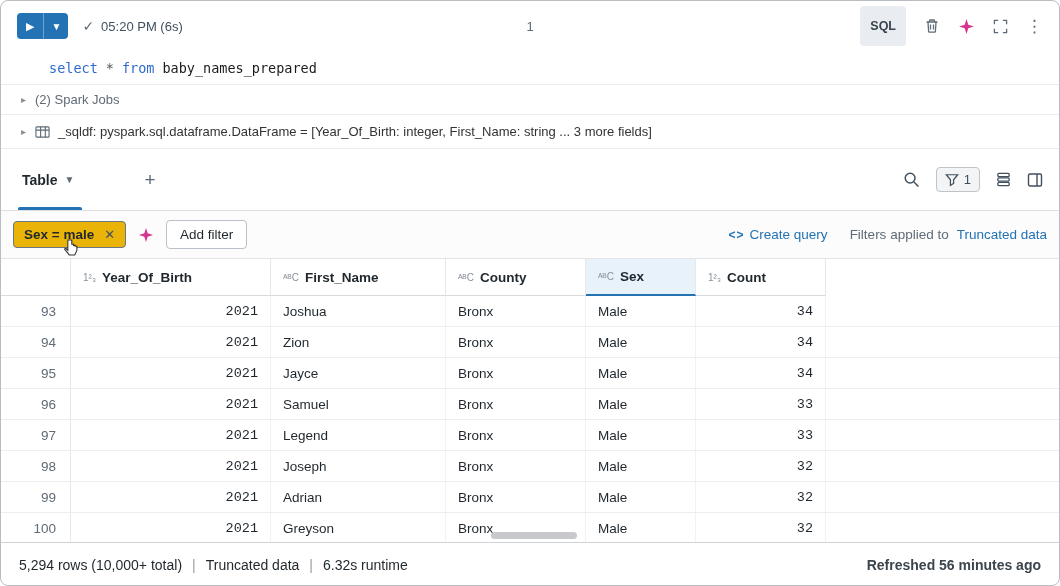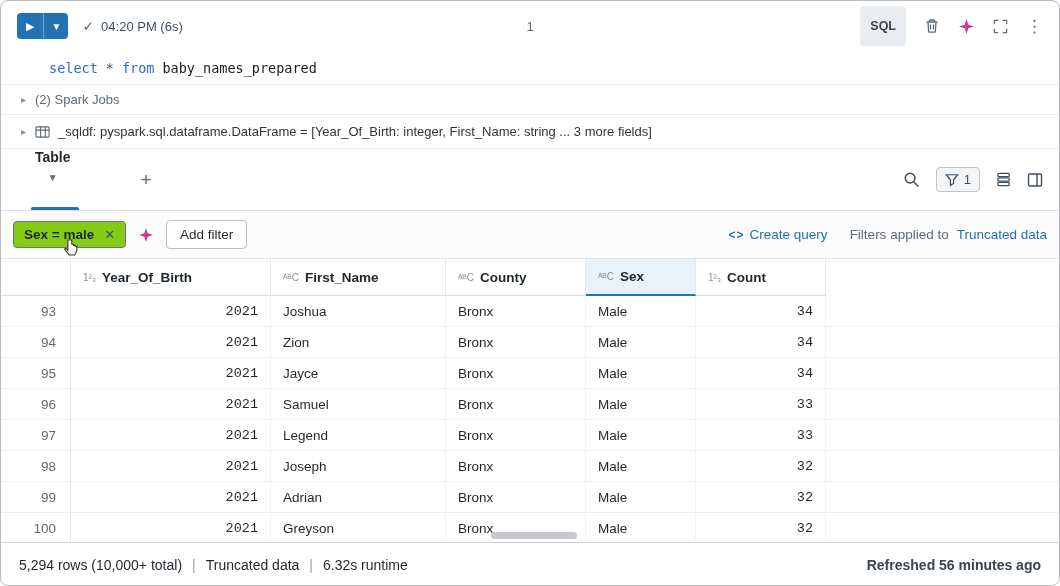--- a/index.html
+++ b/index.html
@@ -76,21 +76,21 @@
   .tabs-row {
     height: 62px; flex: 0 0 62px;
     display: flex; align-items: center;
     border-bottom: 1px solid #dcdfe3;
     padding: 0 16px; position: relative;
   }
   .tab {
     display: flex; align-items: center; gap: 7px;
     font-size: 14px; cursor: pointer; position: relative; height: 100%;
   }
-  .tab-table { font-weight: bold; color: #1f272d; margin-left: 18px; padding: 0 14px 0 0; flex-direction: column; }
+  .tab-table { font-weight: bold; color: #1f272d; margin-left: 5px; padding: 0 14px 0 0; }
   .tab-table::after {
     content: ""; position: absolute; left: -4px; right: 6px; bottom: 0;
     height: 3px; background: #2272b4; border-radius: 2px 2px 0 0;
   }
   .tab-chev { color: #5f6b76; font-size: 10px; }
   .tab-viz { color: #5f6b76; margin-left: 58px; }
   .tab-add { color: #5f6b76; font-size: 19px; margin-left: 56px; cursor: pointer; }
   .tabs-right { margin-left: auto; display: flex; align-items: center; gap: 16px; }
   .filter-indicator {
     display: flex; align-items: center; gap: 5px;
@@ -102,21 +102,21 @@
   
   .filter-bar {
     height: 48px; flex: 0 0 48px;
     display: flex; align-items: center;
     padding: 0 12px; background: #fcfcfd;
     border-bottom: 1px solid #e3e5e8; position: relative;
   }
   .filter-chip {
     display: flex; align-items: center; gap: 10px;
     border: 1.5px solid #6b7683; border-radius: 4px;
-    background: #84cc16; padding: 5px 10px;
+    background: #eab308; padding: 5px 10px;
     font-size: 13.5px; font-weight: bold; color: #1f272d; cursor: pointer;
   }
   .chip-x { font-weight: normal; color: #40505f; font-size: 13px; cursor: pointer; }
   .fb-sparkle { margin: 0 12px; display: flex; align-items: center; cursor: pointer; }
   .add-filter-btn {
     border: 1px solid #b9c0c7; border-radius: 4px; background: #fff;
     padding: 6px 13px; font-size: 13.5px; color: #1f272d; cursor: pointer;
     font-family: "Liberation Sans", sans-serif;
   }
   .filter-bar-right { margin-left: auto; display: flex; align-items: center; gap: 8px; font-size: 13.5px; }
@@ -178,21 +178,21 @@
 <body>
 
 <div class="cell-frame">
 
   <div class="toolbar">
     <div class="run-btn">
       <span class="play">▶</span>
       <span class="chev">▼</span>
     </div>
     <span class="check">✓</span>
-    <span class="status-time">04:20 PM (6s)</span>
+    <span class="status-time">05:20 PM (6s)</span>
     <span class="cell-number">1</span>
     <div class="toolbar-right">
       <span class="sql-badge">SQL</span>
       <span class="icon-btn">
         <svg width="16" height="16" viewBox="0 0 16 16" fill="none" stroke="#5f6b76" stroke-width="1.3">
           <path d="M2.5 4h11M5.5 4V2.8c0-.4.3-.8.8-.8h3.4c.5 0 .8.4.8.8V4M4 4l.6 9.4c0 .5.4.8.8.8h5.2c.4 0 .8-.3.8-.8L12 4M6.5 6.5v5M9.5 6.5v5"></path>
         </svg>
       </span>
       <span class="icon-btn">
         <svg width="17" height="17" viewBox="0 0 16 16">

